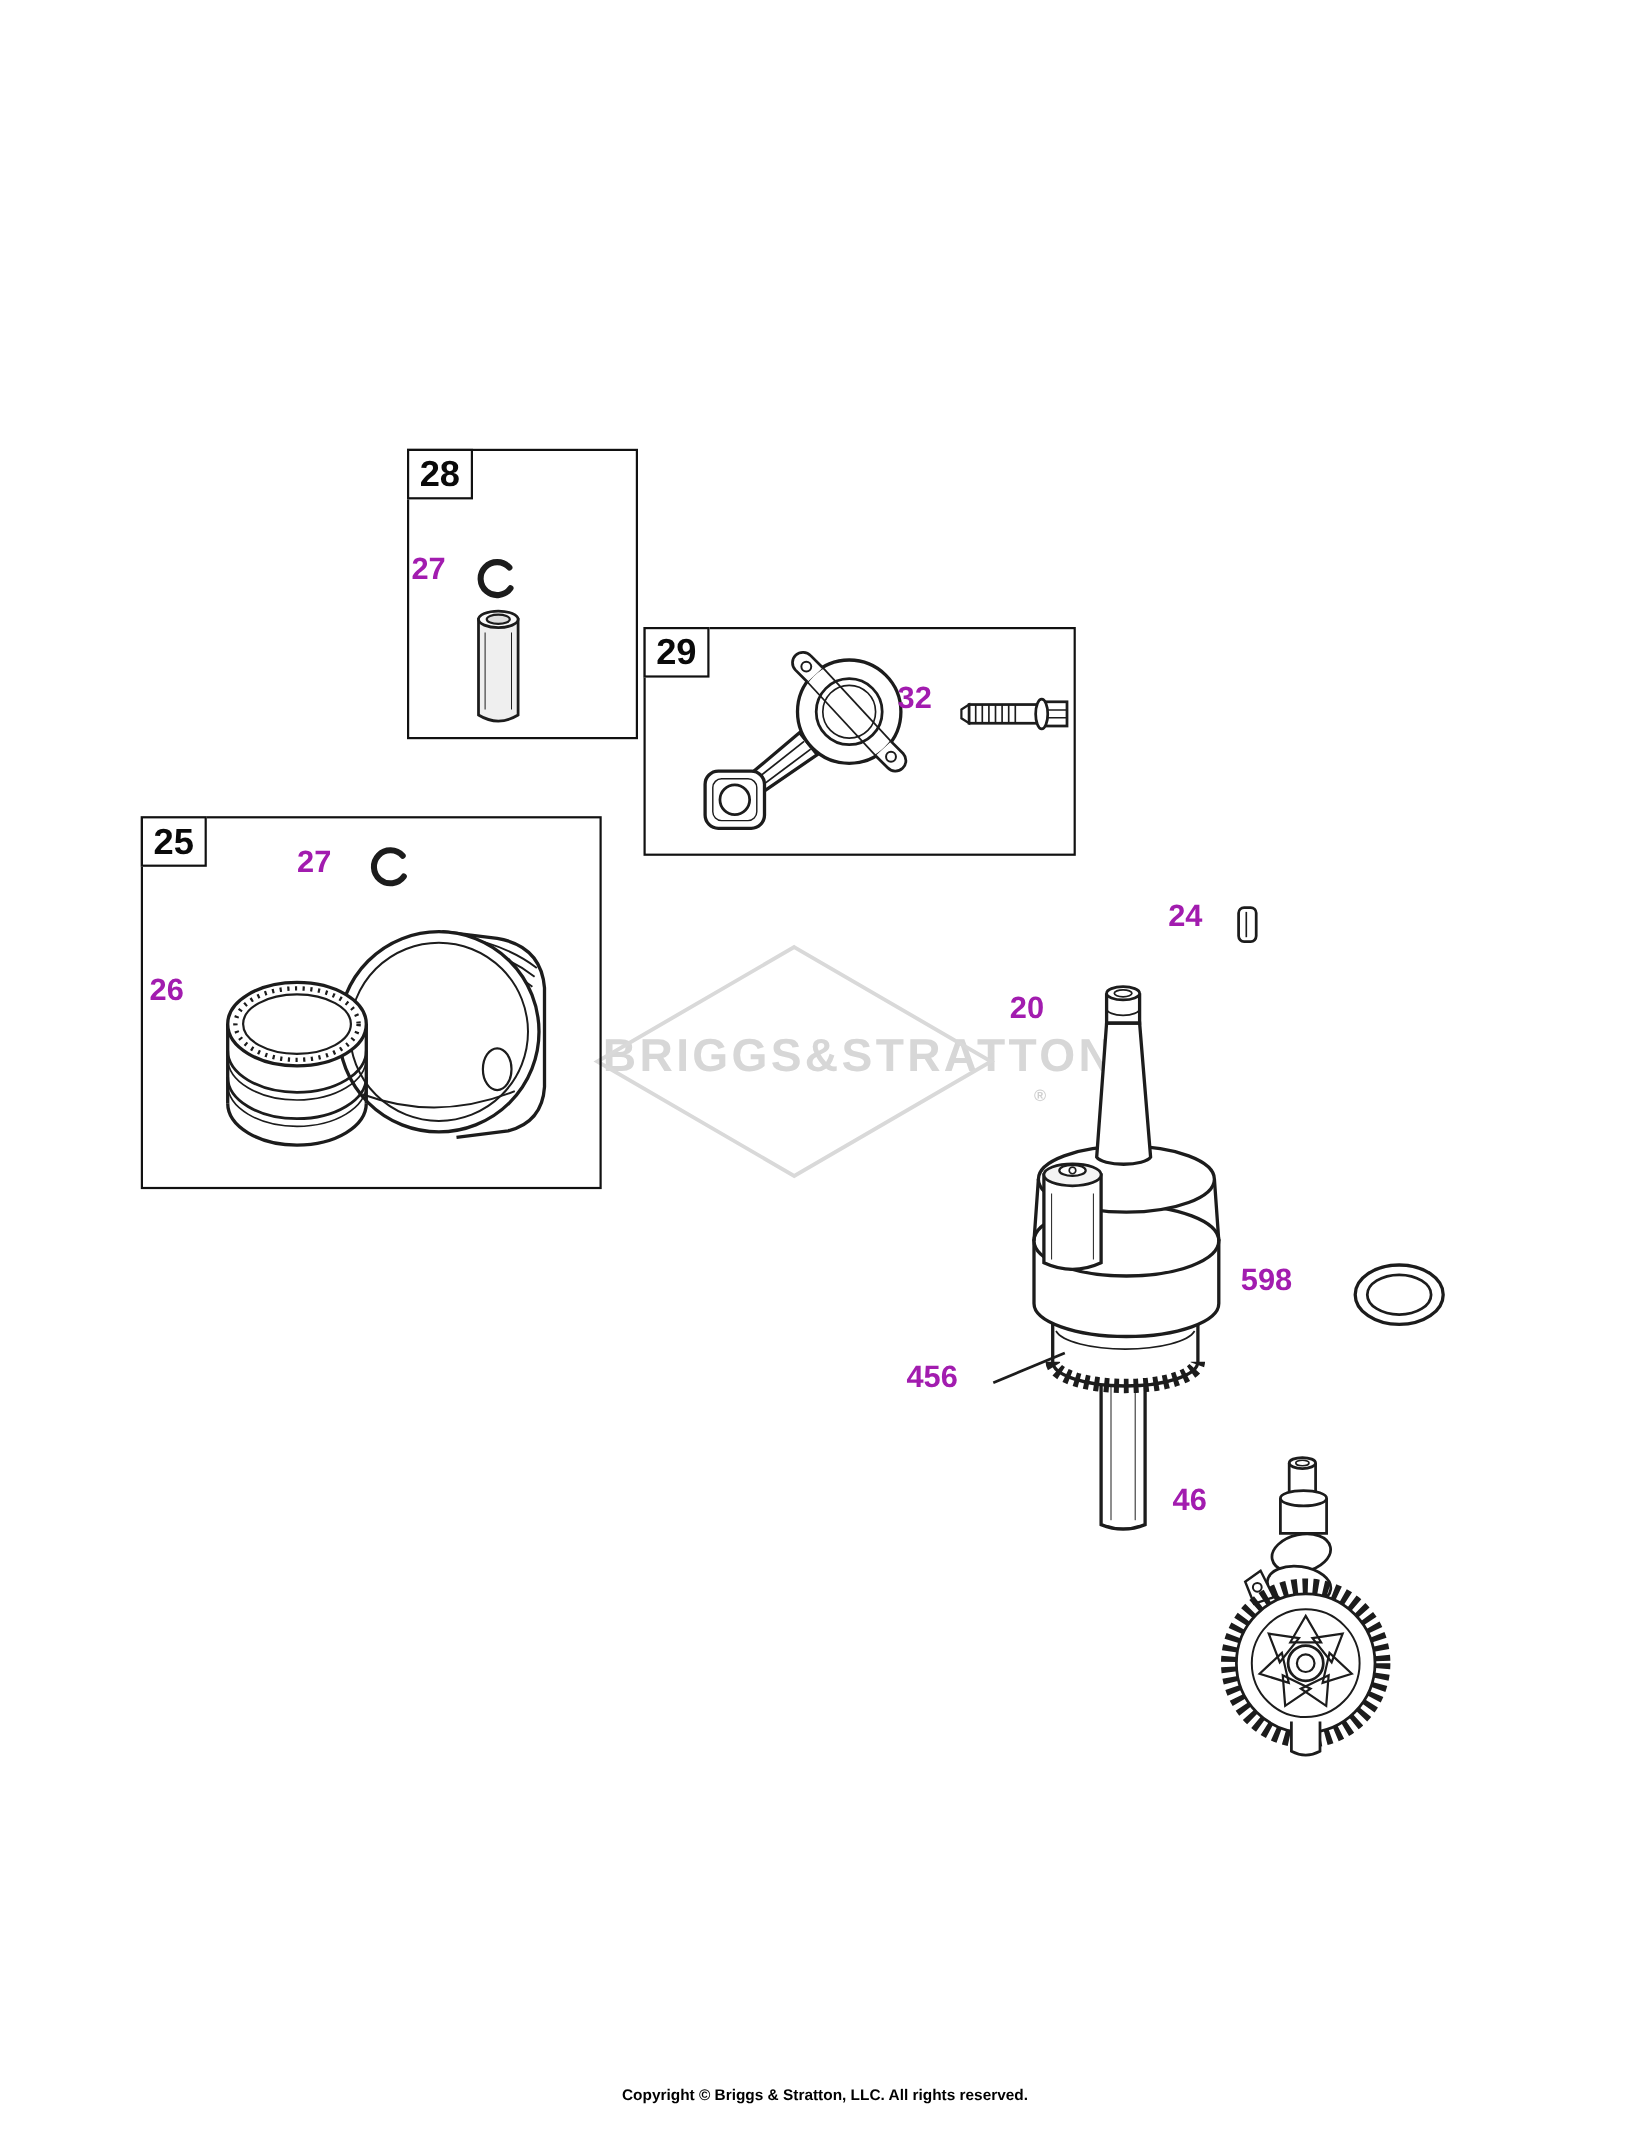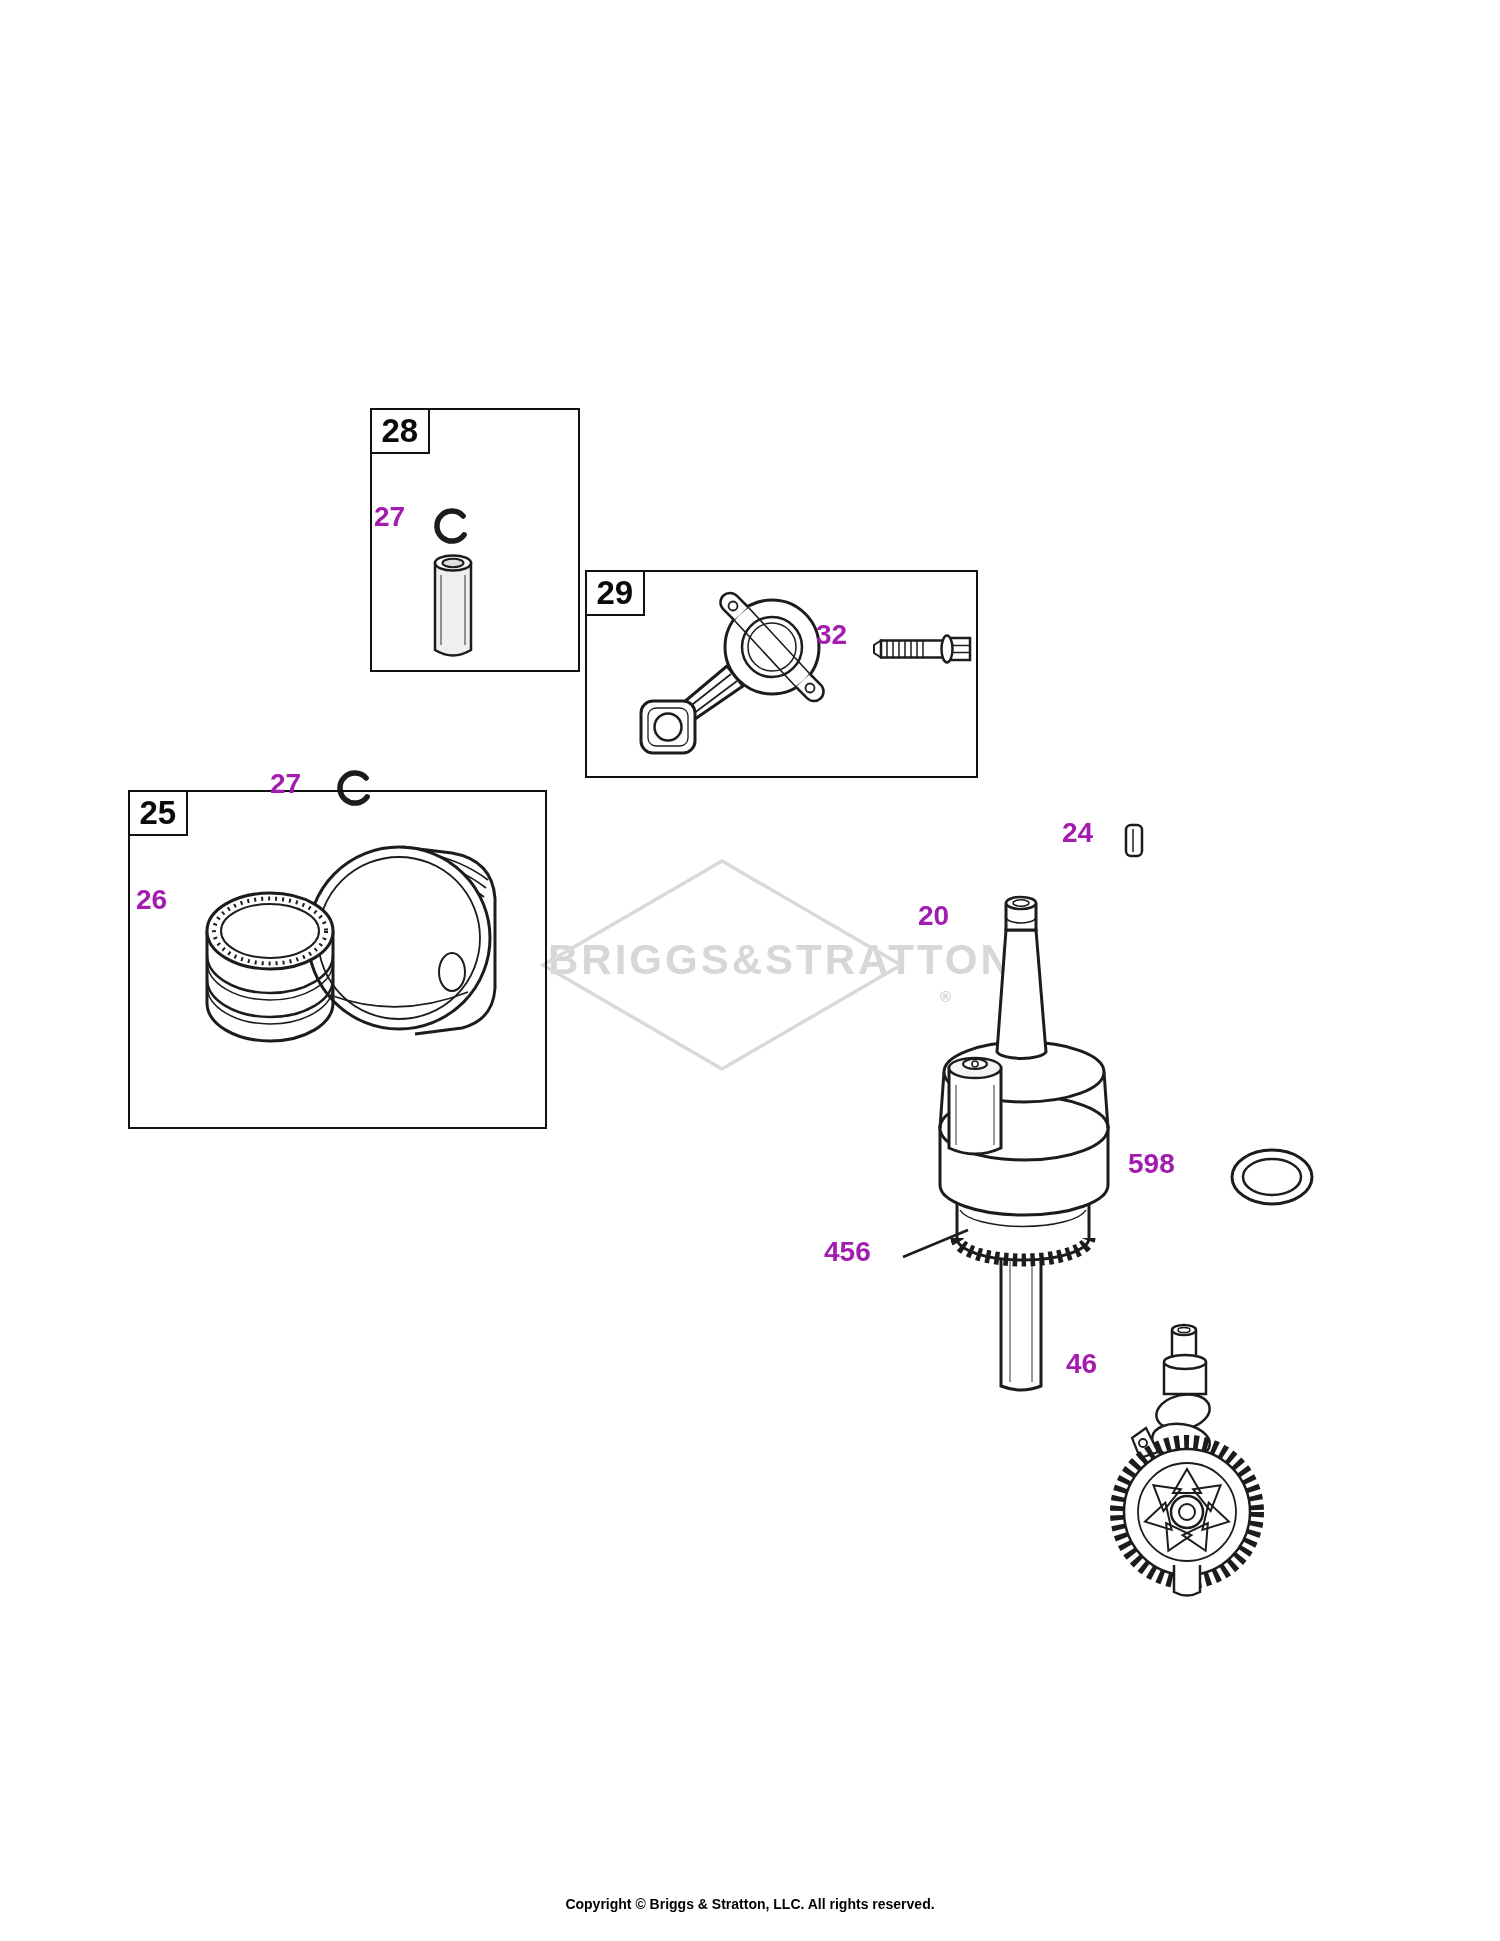--- a/index.html
+++ b/index.html
@@ -167,21 +167,21 @@
       <path d="M 1174 1565 L 1174 1592 Q 1187 1599 1200 1592 L 1200 1565" fill="#fff" stroke="#1c1c1c" stroke-width="2.5"></path>
     </g>
   </svg>
 
   <div class="group-box" style="left:330px; top:408px; width:210px; height:264px;margin-left:40px;">
     <span class="group-tag">28</span>
   </div>
   <div class="group-box" style="left:585px; top:570px; width:393px; height:208px;">
     <span class="group-tag">29</span>
   </div>
-  <div class="group-box" style="left:128px; top:742px; width:419px; height:339px;margin-top:48px;">
+  <div class="group-box" style="left:128px; top:742px; width:419px; height:339px;">
     <span class="group-tag">25</span>
   </div>
 
   <span class="callout" style="left:374px; top:503px;">27</span>
   <span class="callout" style="left:816px; top:621px;">32</span>
   <span class="callout" style="left:270px; top:770px;">27</span>
   <span class="callout" style="left:136px; top:886px;">26</span>
   <span class="callout" style="left:1062px; top:819px;">24</span>
   <span class="callout" style="left:918px; top:902px;">20</span>
   <span class="callout" style="left:1128px; top:1150px;">598</span>

